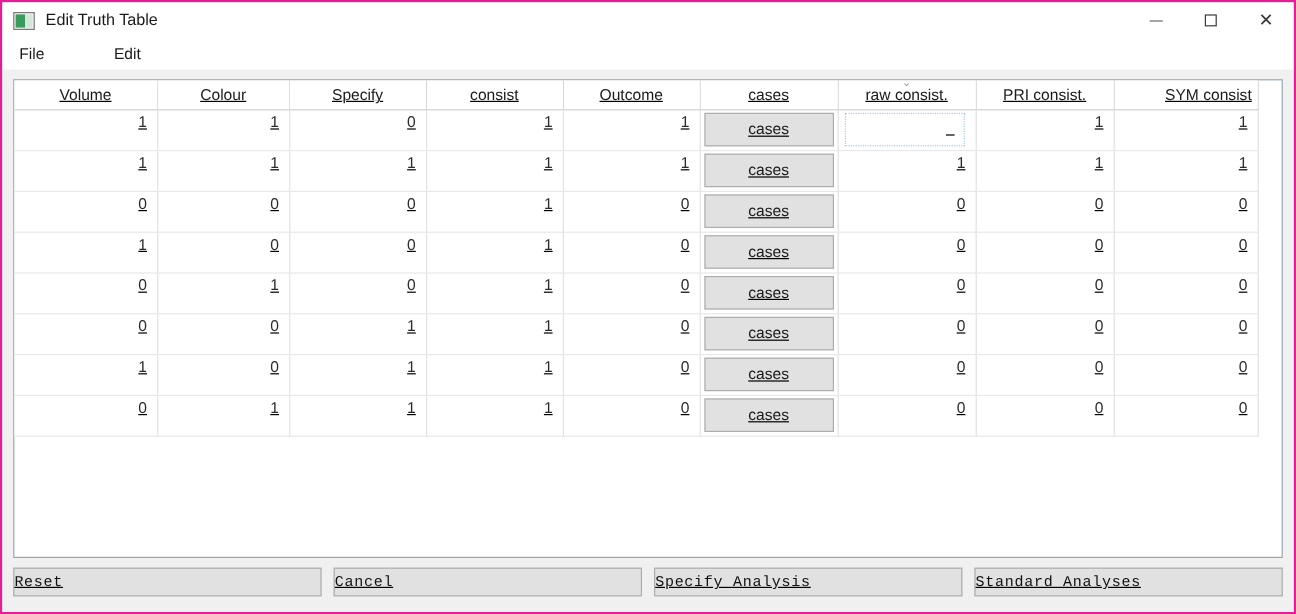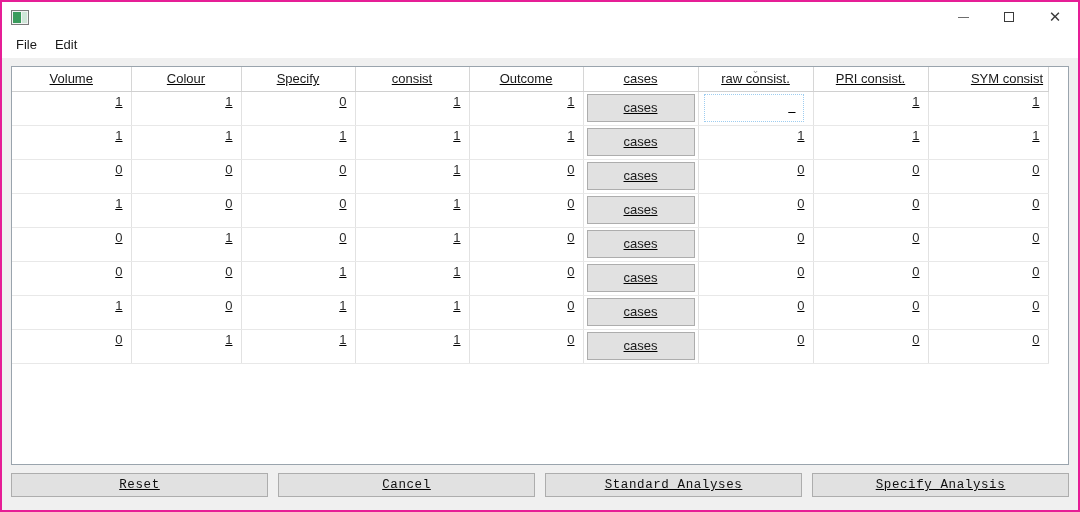--- a/index.html
+++ b/index.html
@@ -84,20 +84,21 @@
   }
 
   
   .menubar {
     height: 26px;
     flex: 0 0 26px;
     display: flex;
     align-items: center;
     background: #ffffff;
     padding-left: 5px;
+    gap: 40px;
   }
   .menu-item {
     font-size: 13px;
     color: #1a1a1a;
     padding: 3px 9px;
     line-height: 18px;
   }
 
   
   .content {
@@ -203,35 +204,35 @@
     gap: 10px;
   }
   .action-btn {
     flex: 1 1 0;
     height: 24px;
     background: #e1e1e1;
     border: 1px solid #adadad;
     font-family: "Liberation Mono", monospace;
     font-size: 12.5px;
     color: #101010;
-    text-align: center;
     line-height: 22px;
     letter-spacing: 0.6px;
   }
 </style>
 </head>
 <body>
 
 <div class="window">
 
   <div class="titlebar">
     <div class="title-icon">
       <div class="sq-green"></div>
       <div class="sq-pale"></div>
     </div>
+    <div class="title-text">Edit Truth Table</div>
     <div class="winbtns">
       <div class="winbtn">
         <div class="glyph-min"></div>
       </div>
       <div class="winbtn">
         <div class="glyph-max"></div>
       </div>
       <div class="winbtn close">
         <div class="glyph-close">✕</div>
       </div>
@@ -381,18 +382,18 @@
               <td>0</td>
               <td>0</td>
             </tr>
           </tbody>
       </table>
     </div>
 
     <div class="buttonbar">
       <div class="action-btn">Reset</div>
       <div class="action-btn">Cancel</div>
+      <div class="action-btn">Specify Analysis</div>
       <div class="action-btn">Standard Analyses</div>
-      <div class="action-btn">Specify Analysis</div>
     </div>
 
   </div>
 </div>
 
 </body></html>

